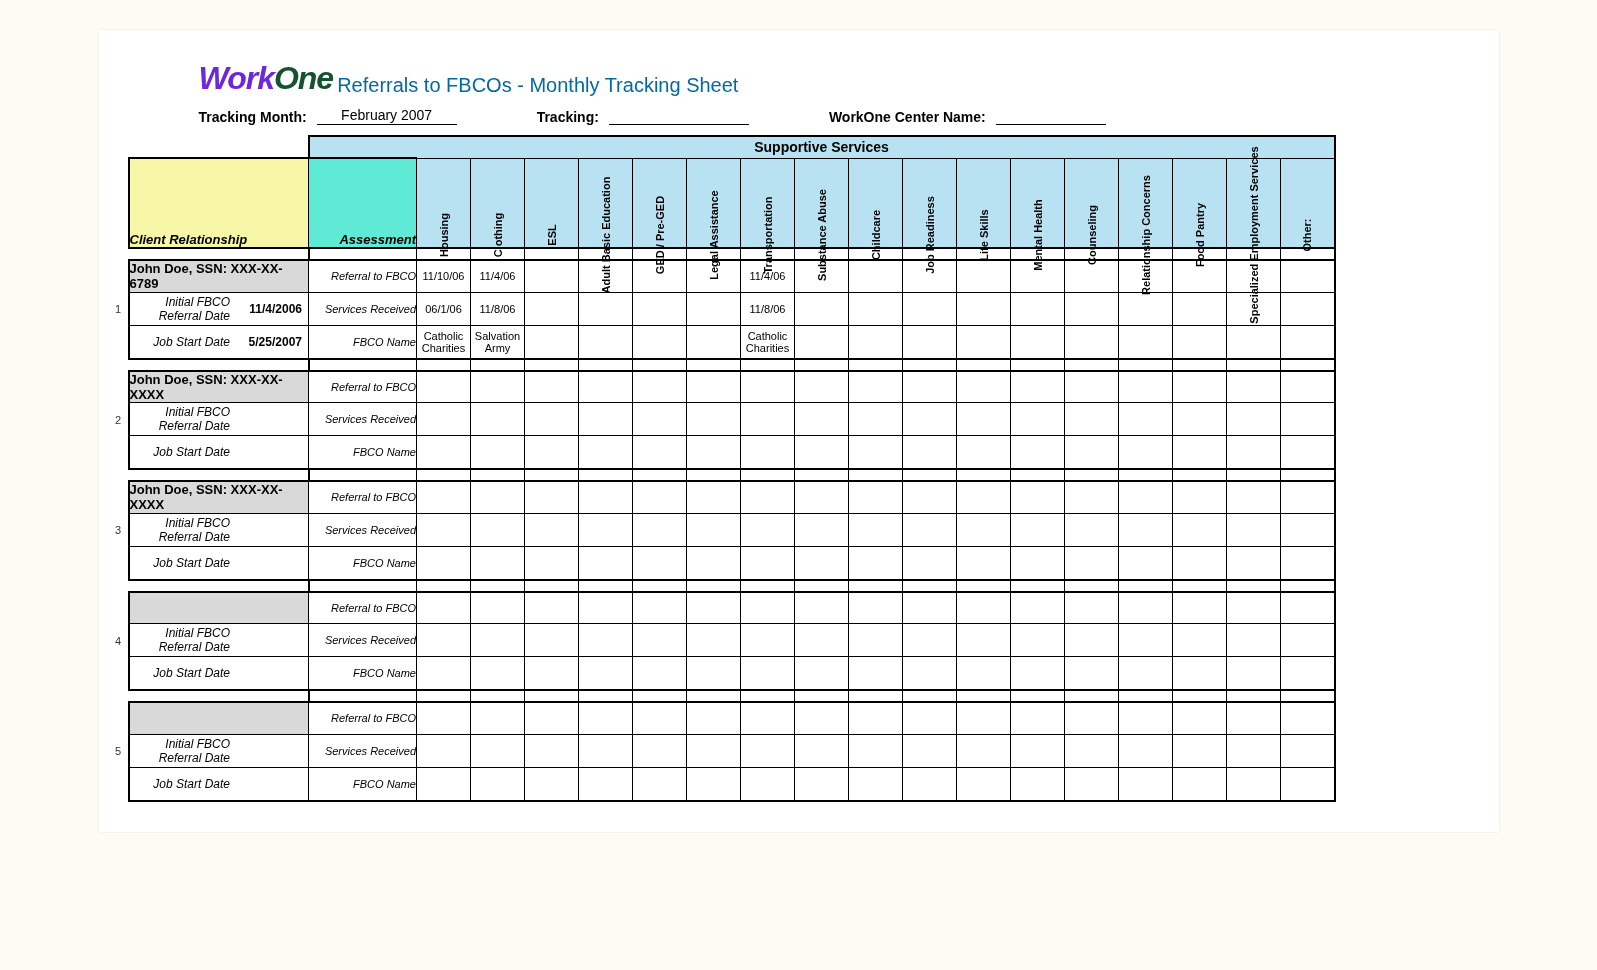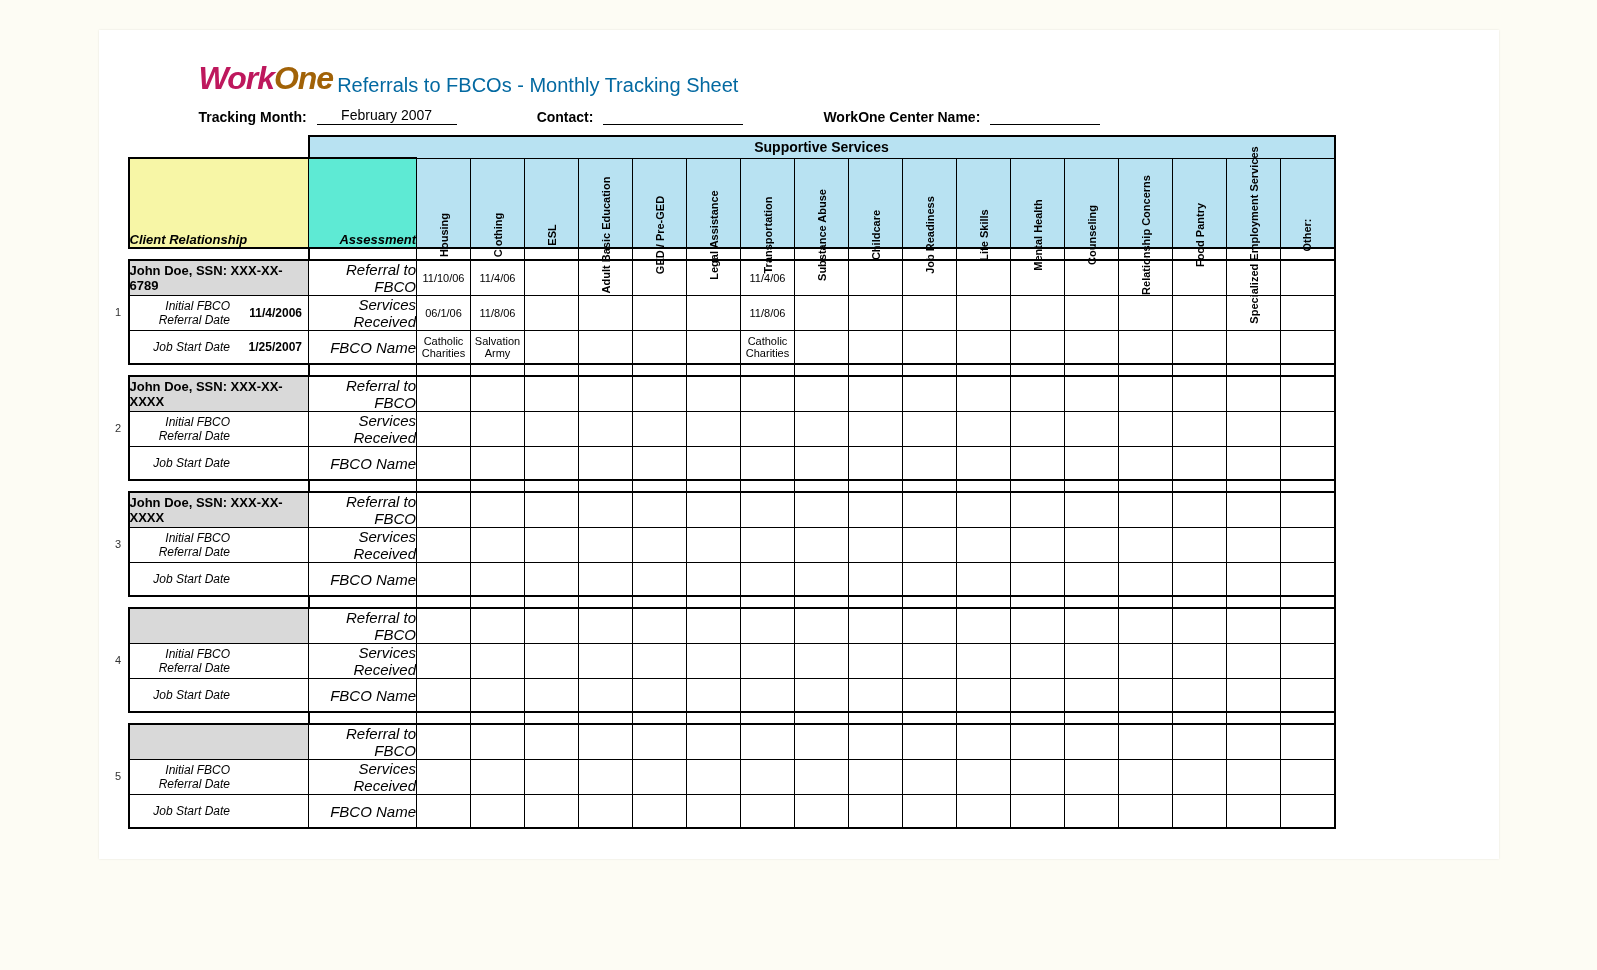--- a/index.html
+++ b/index.html
@@ -13,22 +13,22 @@
   }
   .sheet {
     background: #fff;
     width: 1400px;
     margin: 0 auto;
     padding: 30px 30px 30px 10px;
     box-shadow: 0 0 2px rgba(0,0,0,0.1);
   }
   .header-row { display:flex; align-items:flex-end; margin-left:90px; margin-bottom:10px; }
   .logo { font-size:32px; font-weight:900; font-style:italic; letter-spacing:-1px; }
-  .logo .black { color:#be185d; }
-  .logo .blue { color:#a16207; }
+  .logo .black { color:#6d28d9; }
+  .logo .blue { color:#14532d; }
   .title-sub { font-size:20px; color:#0369a1; margin-left:4px; }
   .meta-row { display:flex; align-items:flex-end; margin-left:90px; margin-bottom:10px; font-size:14px; }
   .meta-label { font-weight:bold; margin-right:10px; }
   .underline { border-bottom:1px solid #000; min-width:140px; text-align:center; padding:0 6px 1px; }
   .spacer { width:80px; }
 
   table.grid { border-collapse:collapse; table-layout:fixed; }
   table.grid td, table.grid th { padding:0; }
   .rownum { width:20px; text-align:center; font-size:11px; color:#333; vertical-align:middle; }
   .bb { border-bottom:1px solid #000; }
@@ -44,21 +44,21 @@
 
   .hdr-services { background:#b8e2f2; text-align:center; font-weight:bold; font-size:14px; height:22px; }
   .hdr-clientinfo { background:#f7f6a6; font-weight:bold; font-style:italic; font-size:13px; vertical-align:bottom; padding:4px 6px; height:90px; }
   .hdr-assess { background:#5eead4; font-weight:bold; font-style:italic; font-size:13px; text-align:right; vertical-align:bottom; padding:4px 6px; }
   .hdr-svc { background:#b8e2f2; height:90px; position:relative; }
   .vtxt { position:absolute; bottom:6px; left:50%; transform:translateX(-50%) rotate(-90deg); transform-origin:center; white-space:nowrap; font-weight:bold; font-size:11px; }
 
   .name-cell { background:#d9d9d9; font-weight:bold; font-size:13px; padding:4px 6px; height:24px; }
   .lbl-cell  { text-align:right; font-style:italic; font-size:12px; padding:2px 6px; height:32px; }
   .val-cell  { text-align:right; font-weight:bold; font-size:12px; padding:2px 6px; }
-  .assess-cell { text-align:right; font-style:italic; font-size:15px; padding:2px 6px; }
+  .assess-cell { text-align:right; font-style:italic; font-size:11px; padding:2px 6px; }
   .data-cell { text-align:center; font-size:11px; padding:2px 2px; height:32px; }
   .sep-row td { height:12px; }
 
   .client-split { display:flex; height:100%; }
   .client-split > div:first-child { flex:1; border-right:1px solid #000; display:flex; align-items:center; justify-content:flex-end; padding-right:6px; }
   .client-split > div:last-child  { width:72px; display:flex; align-items:center; justify-content:flex-end; padding-right:6px; }
 </style>
 </head>
 <body>
 
@@ -68,21 +68,21 @@
     <span class="logo">
       <span class="black">Work</span><span class="blue">One</span>
     </span>
     <span class="title-sub">Referrals to FBCOs - Monthly Tracking Sheet</span>
   </div>
 
   <div class="meta-row">
     <span class="meta-label">Tracking Month:</span>
     <span class="underline">February 2007</span>
     <span class="spacer"></span>
-    <span class="meta-label">Contact:</span>
+    <span class="meta-label">Tracking:</span>
     <span class="underline"></span>
     <span class="spacer"></span>
     <span class="meta-label">WorkOne Center Name:</span>
     <span class="underline" style="min-width:110px"></span>
   </div>
 
   <table class="grid">
     <colgroup>
       <col class="rownum">
       <col class="col-client">
@@ -240,21 +240,21 @@
           <td class="data-cell bb br "></td>
           <td class="data-cell bb br "></td>
           <td class="data-cell bb br "></td>
           <td class="data-cell bb br "></td>
           <td class="data-cell bb br thick-r "></td>
         </tr>
         <tr>
           <td class="thick-l thick-b br">
             <div class="client-split">
               <div class="lbl-cell" style="border:none">Job Start Date</div>
-              <div class="val-cell">1/25/2007</div>
+              <div class="val-cell">5/25/2007</div>
             </div>
           </td>
           <td class="assess-cell thick-b br">FBCO Name</td>
           <td class="data-cell bb br thick-b">Catholic Charities</td>
           <td class="data-cell bb br thick-b">Salvation Army</td>
           <td class="data-cell bb br thick-b"></td>
           <td class="data-cell bb br thick-b"></td>
           <td class="data-cell bb br thick-b"></td>
           <td class="data-cell bb br thick-b"></td>
           <td class="data-cell bb br thick-b">Catholic Charities</td>

